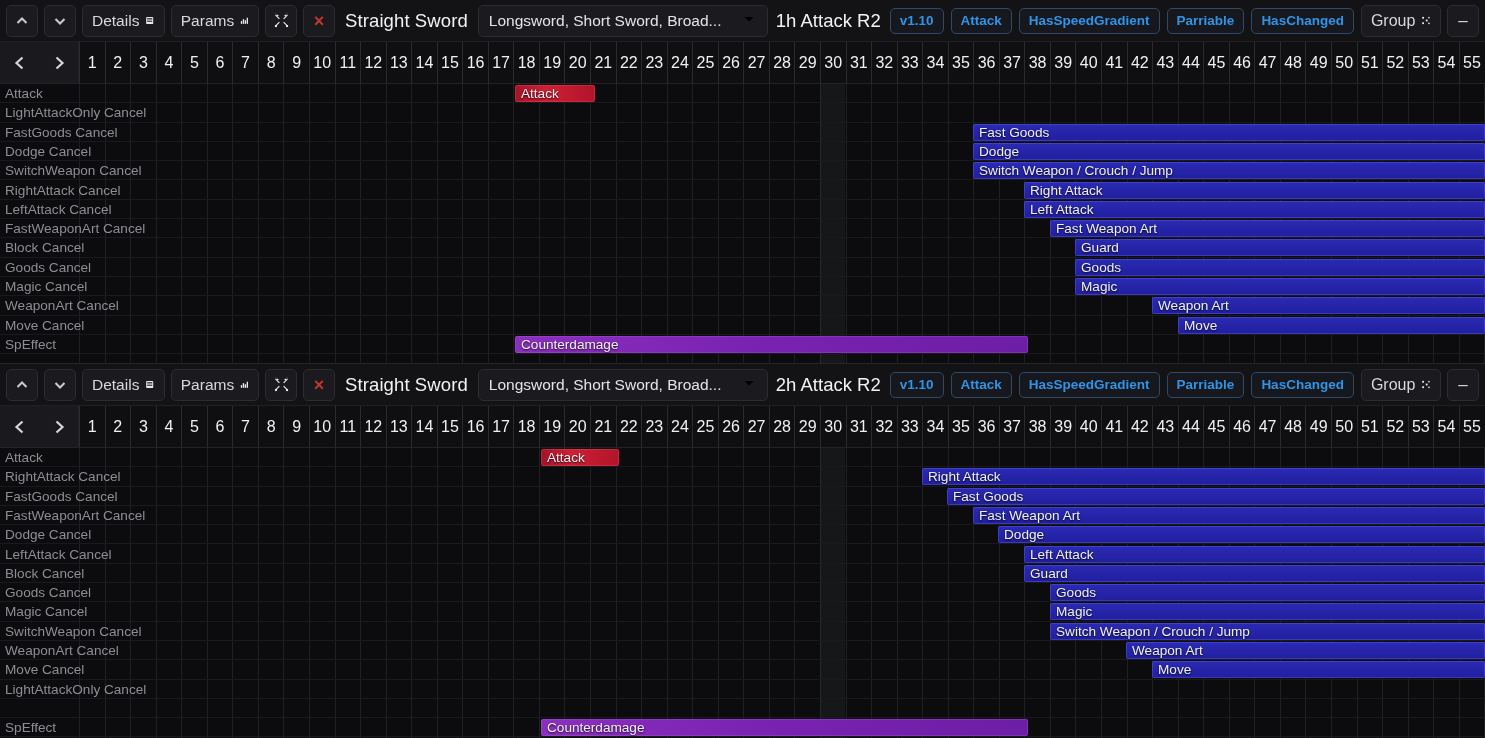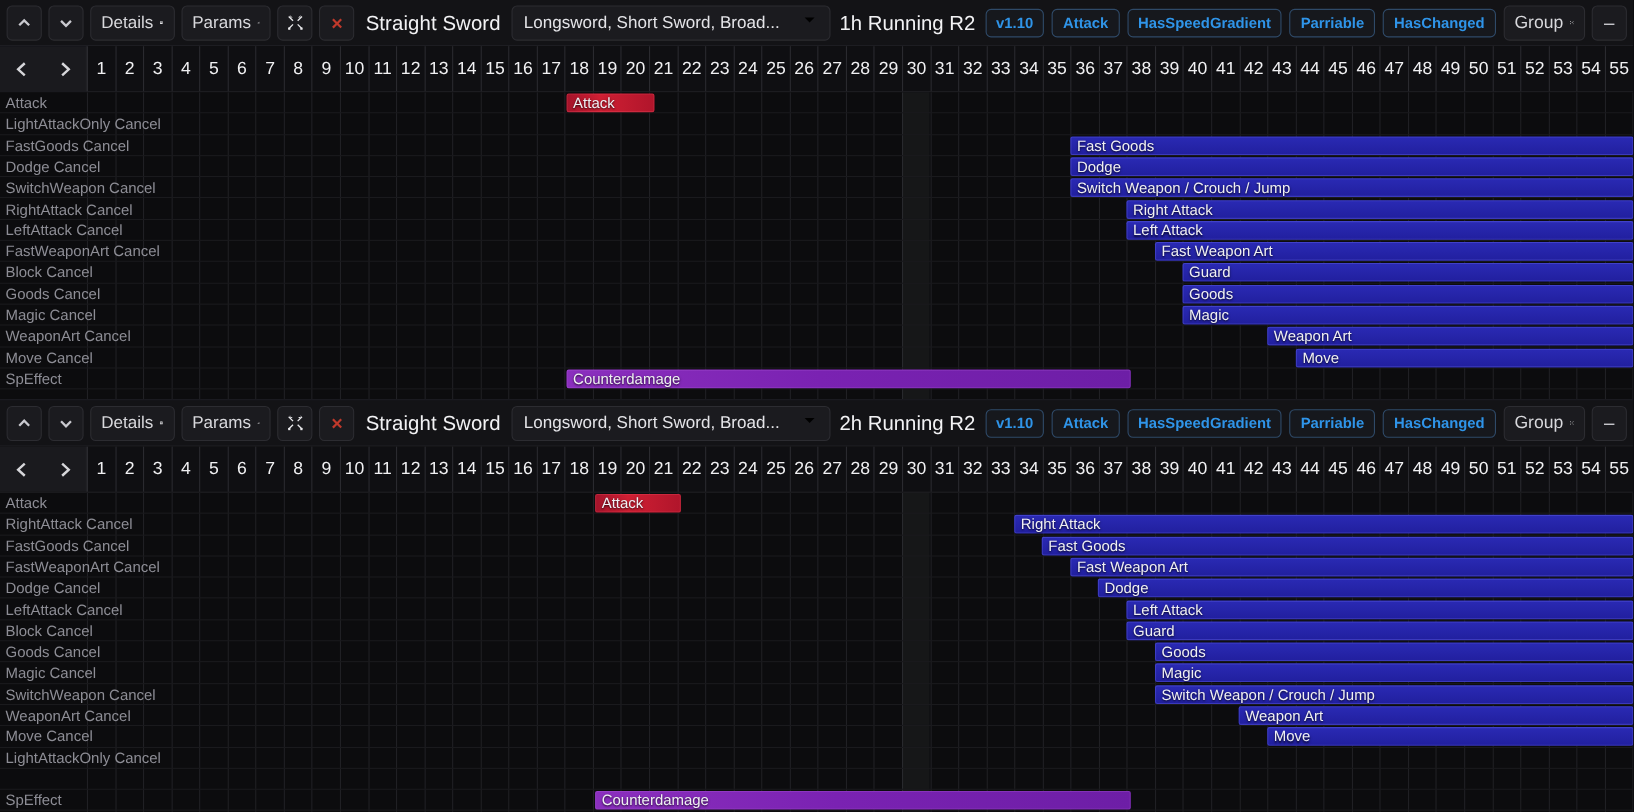--- a/index.html
+++ b/index.html
@@ -169,21 +169,21 @@
         <div class="tb-btn icon-only">
           <span class="close-x">×</span>
         </div>
         <div class="tb-title">Straight Sword</div>
         <div class="tb-select">
           <span>Longsword, Short Sword, Broad...</span>
           <span class="chevd"><svg width="16" height="16" viewBox="0 0 16 16">
               <polyline class="chev" points="3.5,6 8,10.5 12.5,6"></polyline>
             </svg></span>
         </div>
-        <div class="tb-subtitle">1h Running R2</div>
+        <div class="tb-subtitle">1h Attack R2</div>
         <div class="badge">v1.10</div>
         <div class="badge">Attack</div>
         <div class="badge">HasSpeedGradient</div>
         <div class="badge">Parriable</div>
         <div class="badge">HasChanged</div>
         <div class="tb-btn group">
           <span>Group</span>
           <svg width="15" height="15" viewBox="0 0 16 16" fill="#e9e9ec">
             <rect x="2" y="2" width="3" height="3"></rect>
             <rect x="2" y="11" width="3" height="3"></rect>
@@ -547,21 +547,21 @@
         <div class="tb-btn icon-only">
           <span class="close-x">×</span>
         </div>
         <div class="tb-title">Straight Sword</div>
         <div class="tb-select">
           <span>Longsword, Short Sword, Broad...</span>
           <span class="chevd"><svg width="16" height="16" viewBox="0 0 16 16">
               <polyline class="chev" points="3.5,6 8,10.5 12.5,6"></polyline>
             </svg></span>
         </div>
-        <div class="tb-subtitle">2h Running R2</div>
+        <div class="tb-subtitle">2h Attack R2</div>
         <div class="badge">v1.10</div>
         <div class="badge">Attack</div>
         <div class="badge">HasSpeedGradient</div>
         <div class="badge">Parriable</div>
         <div class="badge">HasChanged</div>
         <div class="tb-btn group">
           <span>Group</span>
           <svg width="15" height="15" viewBox="0 0 16 16" fill="#e9e9ec">
             <rect x="2" y="2" width="3" height="3"></rect>
             <rect x="2" y="11" width="3" height="3"></rect>

